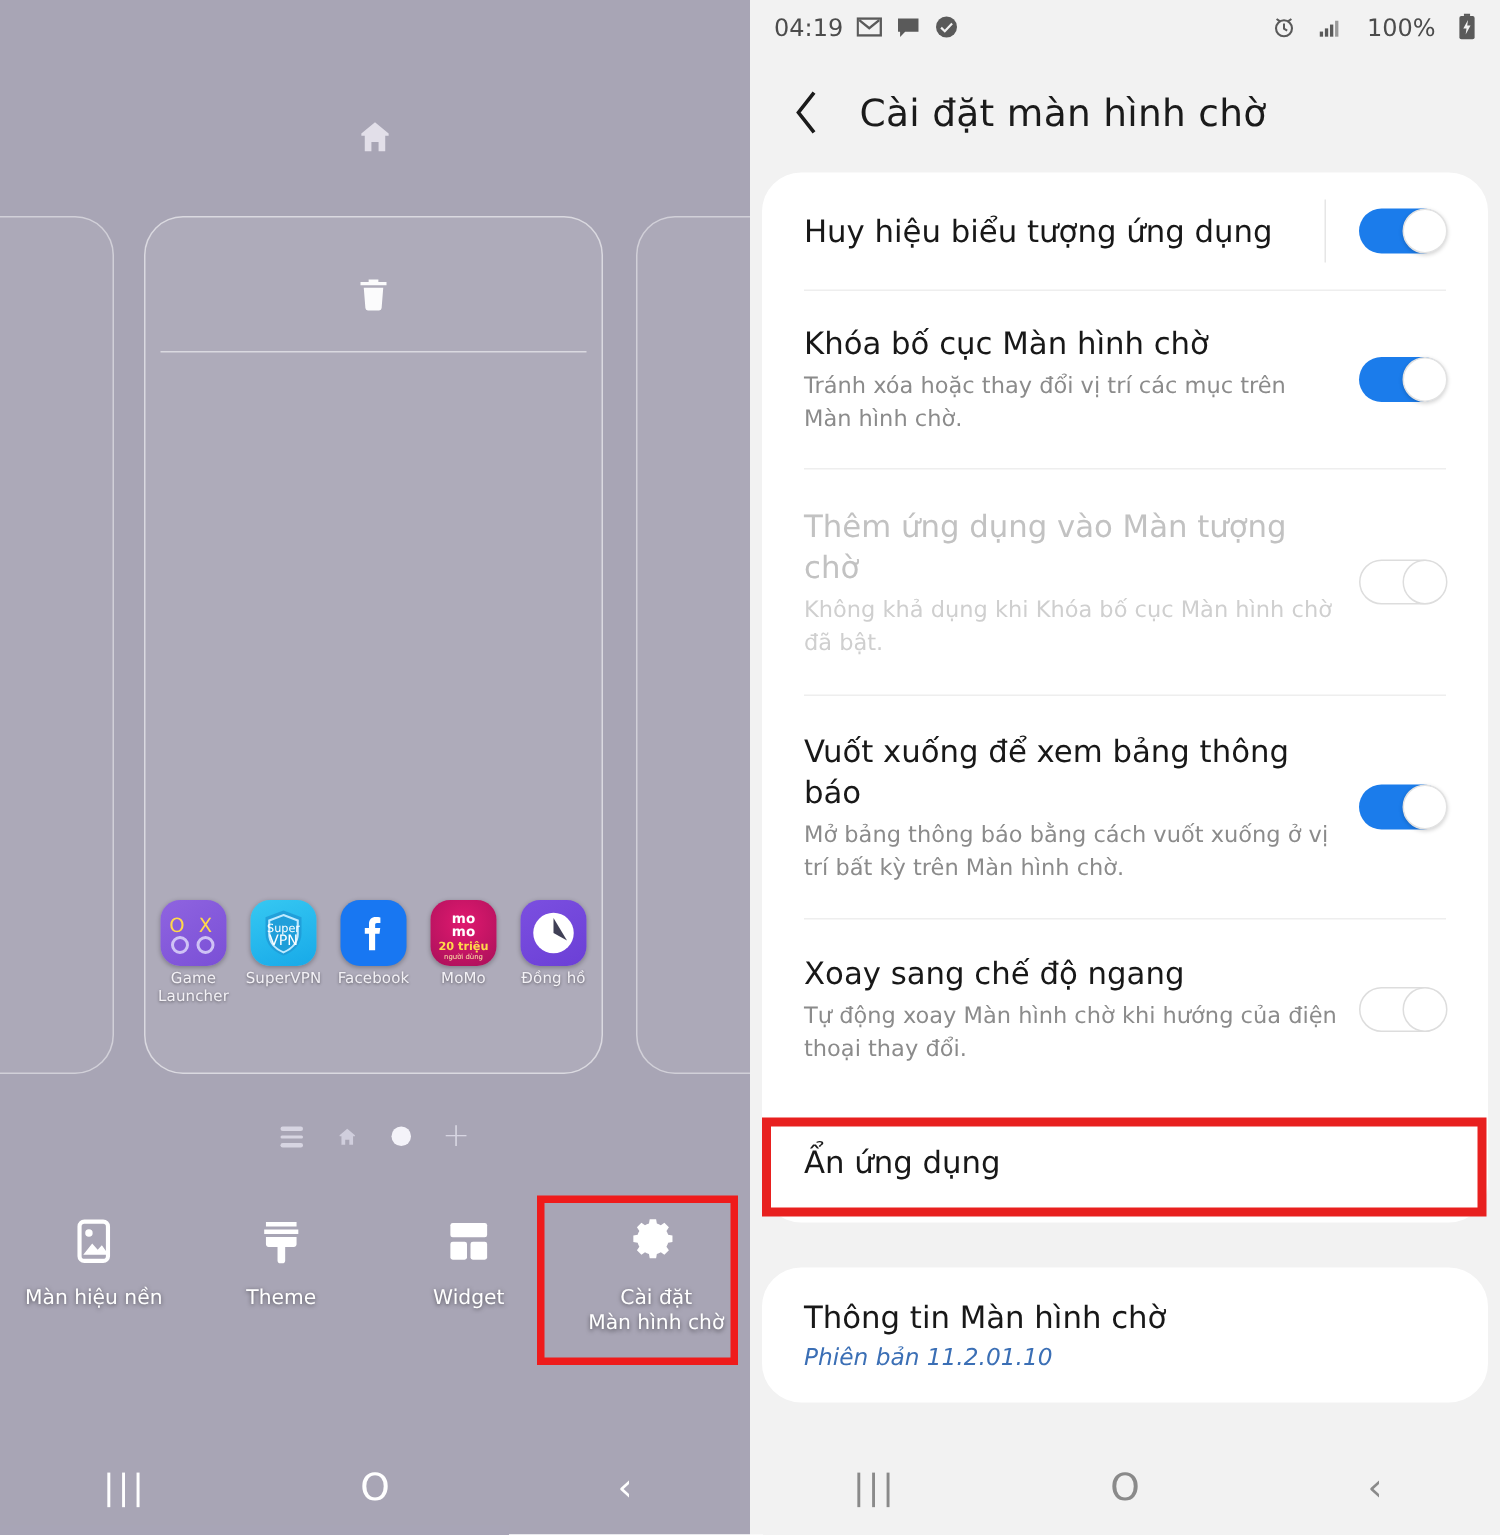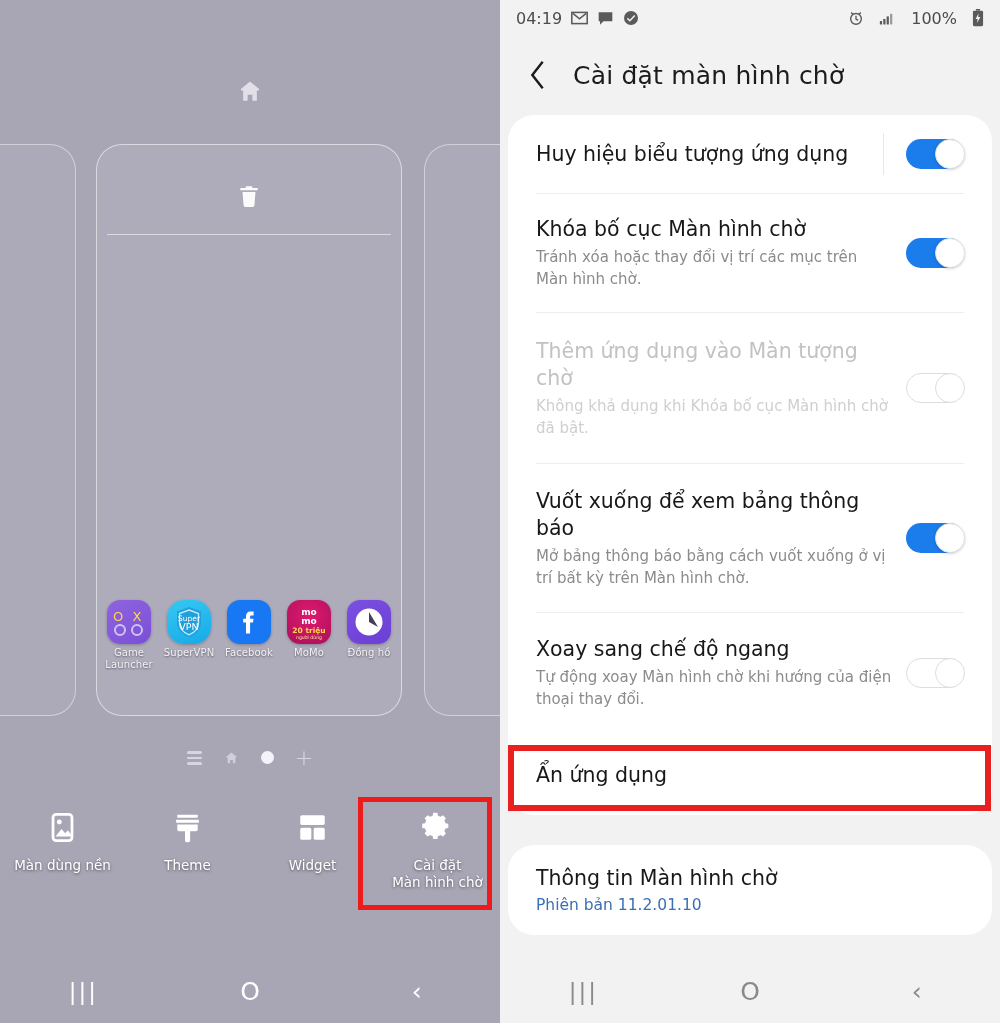--- a/index.html
+++ b/index.html
@@ -84,21 +84,21 @@
     position:relative; overflow:hidden;
     box-shadow:0 1px 3px rgba(0,0,0,.25);
   }
   .app-label{
     font-size:10px; color:#f3f1f6; line-height:12px;
     text-shadow:0 1px 2px rgba(0,0,0,.45);
     letter-spacing:.1px;
   }
   
   .ic-game{ background:linear-gradient(145deg,#8f64e0,#7a4fd6); }
-  .ic-vpn { background:linear-gradient(160deg,#36c8f2,#17a9e8);border-radius:17px; }
+  .ic-vpn { background:linear-gradient(160deg,#36c8f2,#17a9e8); }
   .ic-fb  { background:#1877f2; }
   .ic-momo{ background:radial-gradient(circle at 50% 35%,#e0196f,#a9105a); }
   .ic-clock{background:linear-gradient(150deg,#7b4fe0,#6b3fd6); }
 
   
   .pager{
     position:absolute; left:0; right:0; top:748px;
     display:flex; justify-content:center; align-items:center; gap:21px;
     opacity:.92;
   }
@@ -209,21 +209,21 @@
   .row-r2{ height:118px; }
   .row-r3{ height:150px; }
   .row-r4{ height:148px; }
   .row-r5{ height:120px; }
   .row-r6{ height:84px; }
 
   .info-title{
     font-size:20.5px; color:#181818; line-height:27px;
   }
   .info-sub{
-    font-size:15.5px; color:#3b6fb5; line-height:22px; margin-top:2px;
+    font-size:15.5px; color:#3b6fb5; line-height:22px; margin-top:2px;font-style:italic;
   }
 
   .redbox-right{
     position:absolute; left:508px; top:745px; width:483px; height:66px;
     border:6px solid #e8201f; pointer-events:none; z-index:40;
   }
   .nav-right-bar{
     position:absolute; left:0; right:0; bottom:0; height:63px;
     display:flex; align-items:center; background:#f2f2f2; color:#8a8a8a;
   }
@@ -323,21 +323,21 @@
       <div class="pg-plus">+</div>
     </div>
 
     <div class="tools">
       <div class="tool">
         <svg width="35" height="35" viewBox="0 0 24 24">
           <rect x="5.5" y="3" width="13" height="18" rx="2.2" fill="none" stroke="#ffffff" stroke-width="1.9"></rect>
           <circle cx="9.8" cy="8.2" r="1.7" fill="#ffffff"></circle>
           <path d="M7.2 18.2 11.3 13l2.5 2.9 1.9-2.1 3.1 4.4z" fill="#ffffff"></path>
         </svg>
-        <div class="tool-label">Màn dùng nền</div>
+        <div class="tool-label">Màn hiệu nền</div>
       </div>
       <div class="tool">
         <svg width="35" height="35" viewBox="0 0 24 24">
           <path d="M5 3.2h14v2.1H5zM4.2 6.6h15.6v2.1H4.2zM5 10h14v3.4c0 .7-.6 1.2-1.2 1.2h-4v6.3c0 .7-.6 1.2-1.3 1.2h-.9c-.7 0-1.3-.5-1.3-1.2v-6.3H6.2C5.6 14.6 5 14.1 5 13.4z" fill="#ffffff"></path>
         </svg>
         <div class="tool-label">Theme</div>
       </div>
       <div class="tool">
         <svg width="35" height="35" viewBox="0 0 24 24">
           <rect x="3.6" y="3.6" width="16.8" height="6.6" rx="1.1" fill="#ffffff"></rect>

